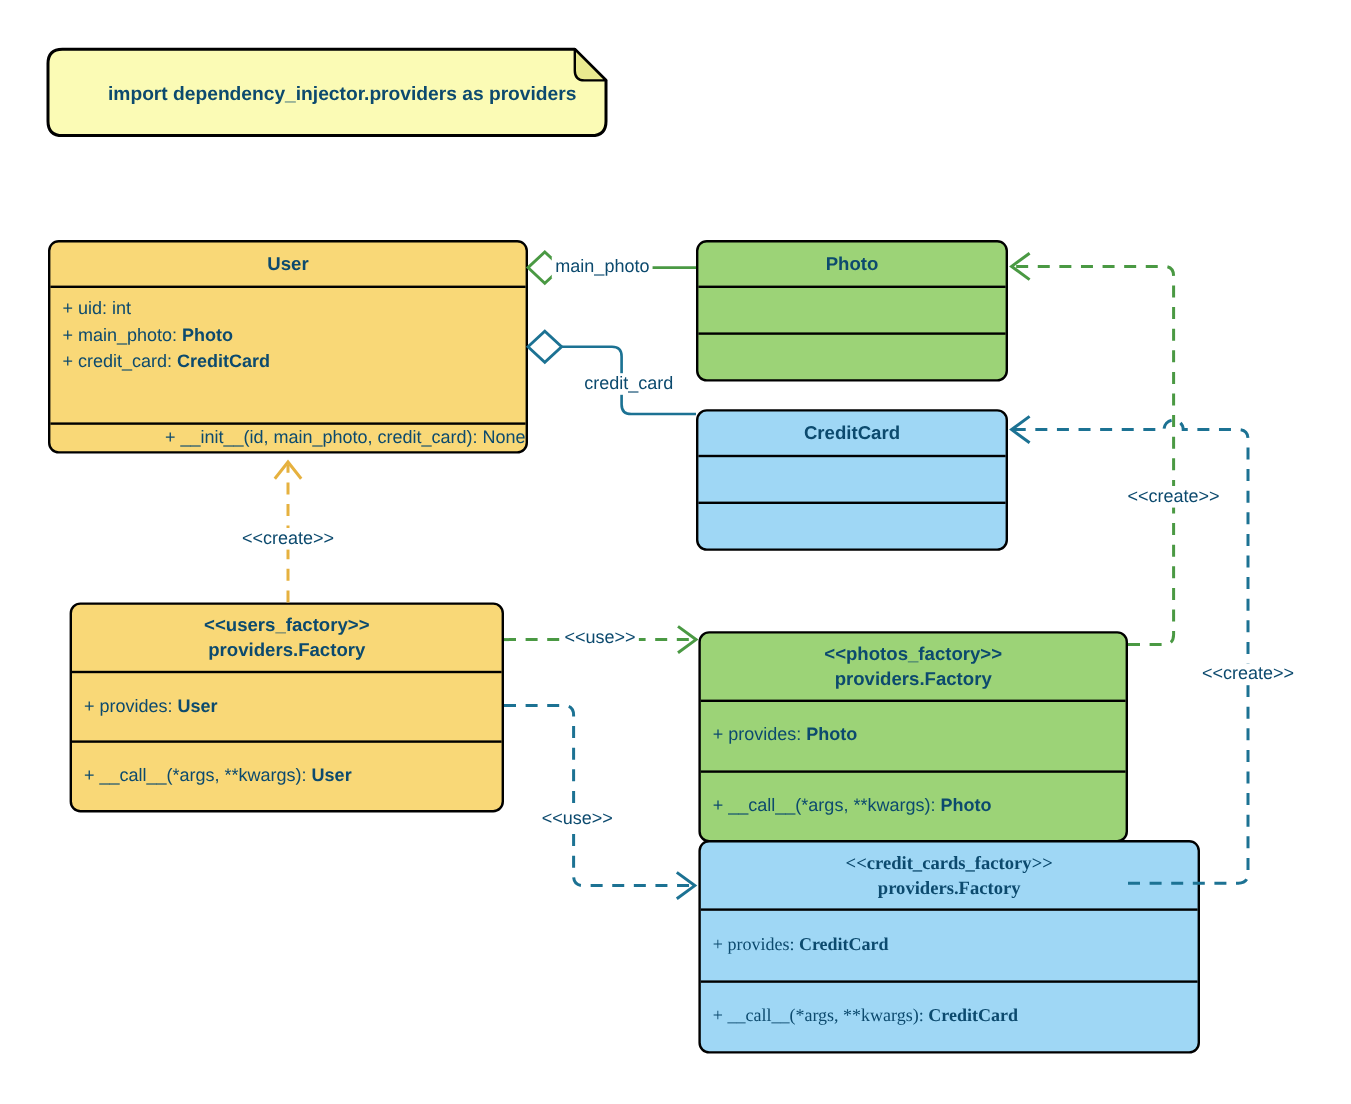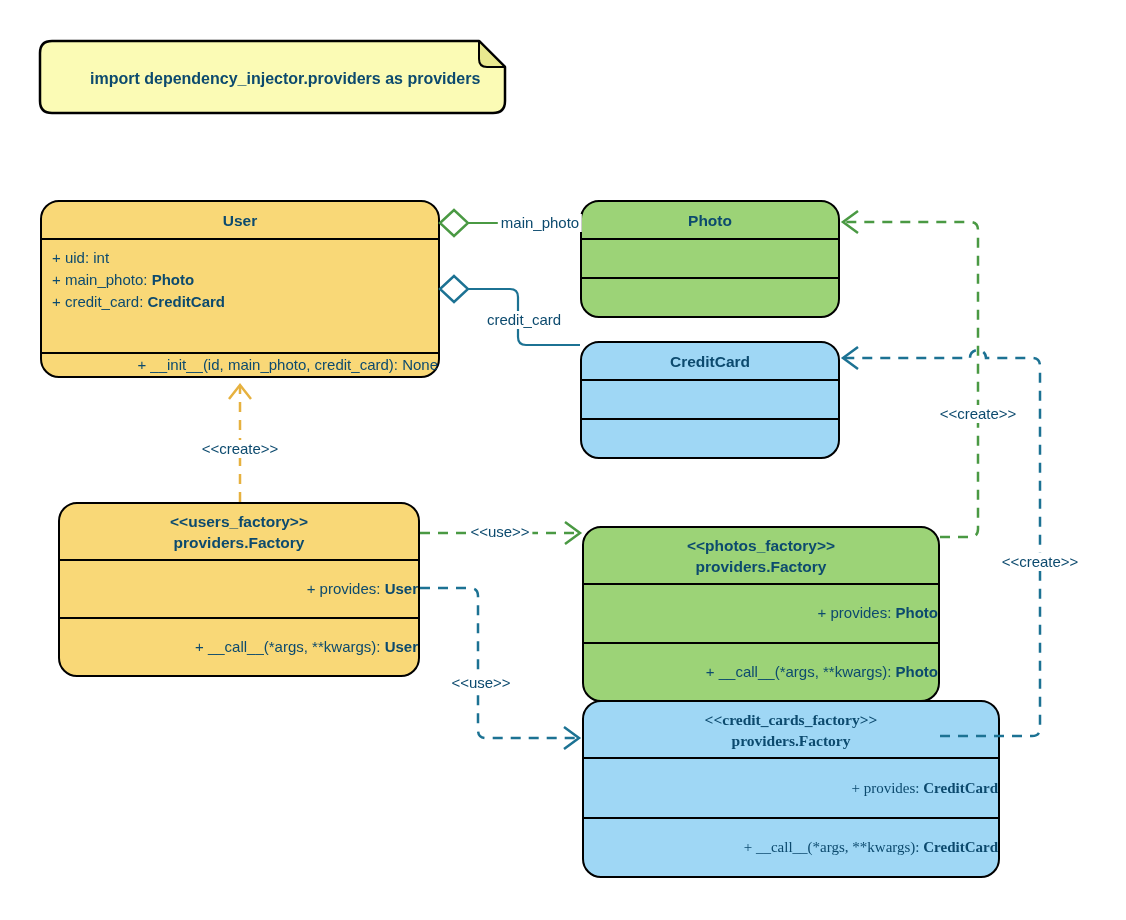--- a/index.html
+++ b/index.html
@@ -8,21 +8,21 @@
     font-family:"Liberation Sans",sans-serif;color:#0c4a6e;padding-left:38px;
   }
   
   .note-wrap{position:absolute;left:38px;top:39px;width:470px;height:80px;}
   .note-text{
     position:absolute;left:52px;top:40px;transform:translateY(-50%);
     font-size:16px;font-weight:bold;white-space:nowrap;
   }
   
   .uml-class{
-    position:absolute;box-sizing:border-box;border:2px solid #000;border-radius:19px;
+    position:absolute;box-sizing:border-box;border:2px solid #000;border-radius:9px;
     display:flex;flex-direction:column;z-index:2;
   }
   .fill-yellow{background:#F9D877;}
   .fill-green{background:#9CD377;}
   .fill-blue{background:#9FD7F5;}
   .uml-head{
     display:flex;flex-direction:column;align-items:center;justify-content:center;
     font-weight:bold;font-size:15.5px;text-align:center;line-height:21px;flex:0 0 auto;
   }
   .sec{border-top:2px solid #000;box-sizing:border-box;}
@@ -32,32 +32,32 @@
   #box-user .uml-head{height:36px;}
   #box-user .uml-attrs{height:122px;padding-top:7px;}
   #box-user .uml-methods{flex:1;display:flex;flex-direction:column;justify-content:center;align-items:flex-end;}
   
   #box-photo{left:580px;top:200px;width:260px;height:118px;}
   #box-creditcard{left:580px;top:341px;width:260px;height:118px;}
   #box-photo .uml-head,#box-creditcard .uml-head{height:36px;}
   #box-photo .sec,#box-creditcard .sec{flex:1;}
   
   .factory .uml-head{height:55px;}
-  .factory .uml-attrs,.factory .uml-methods{flex:1;display:flex;flex-direction:column;justify-content:center;text-align:right;}
+  .factory .uml-attrs,.factory .uml-methods{flex:1;display:flex;flex-direction:column;justify-content:center;}
   #box-users-factory{left:58px;top:502px;width:362px;height:175px;}
   #box-photos-factory{left:582px;top:501px;width:358px;height:176px;margin-top:25px;}
   #box-credit-cards-factory{left:582px;top:700px;width:418px;height:178px;font-family:Liberation Serif, serif;}
   
   #edges{position:absolute;left:0;top:0;z-index:3;pointer-events:none;}
   
   .edge-label{
     position:absolute;z-index:4;background:#fff;font-size:15px;line-height:18px;
     padding:0 3px;white-space:nowrap;transform:translate(-50%,-50%);
   }
-  #lbl-main-photo{left:540px;top:223px;}
+  #lbl-main-photo{left:502px;top:223px;}
   #lbl-credit-card{left:524px;top:320px;}
   #lbl-create-user{left:240px;top:449px;}
   #lbl-use-photos{left:500px;top:532px;}
   #lbl-use-credit{left:481px;top:683px;}
   #lbl-create-photo{left:978px;top:414px;}
   #lbl-create-credit{left:1040px;top:562px;}
 </style>
 </head>
 <body>
 

